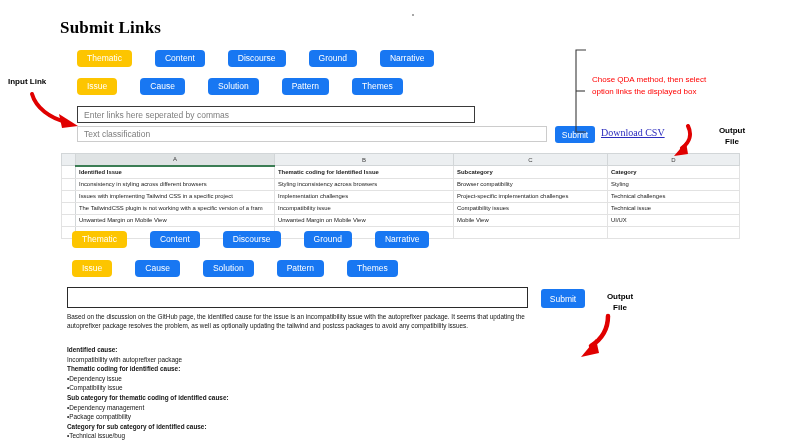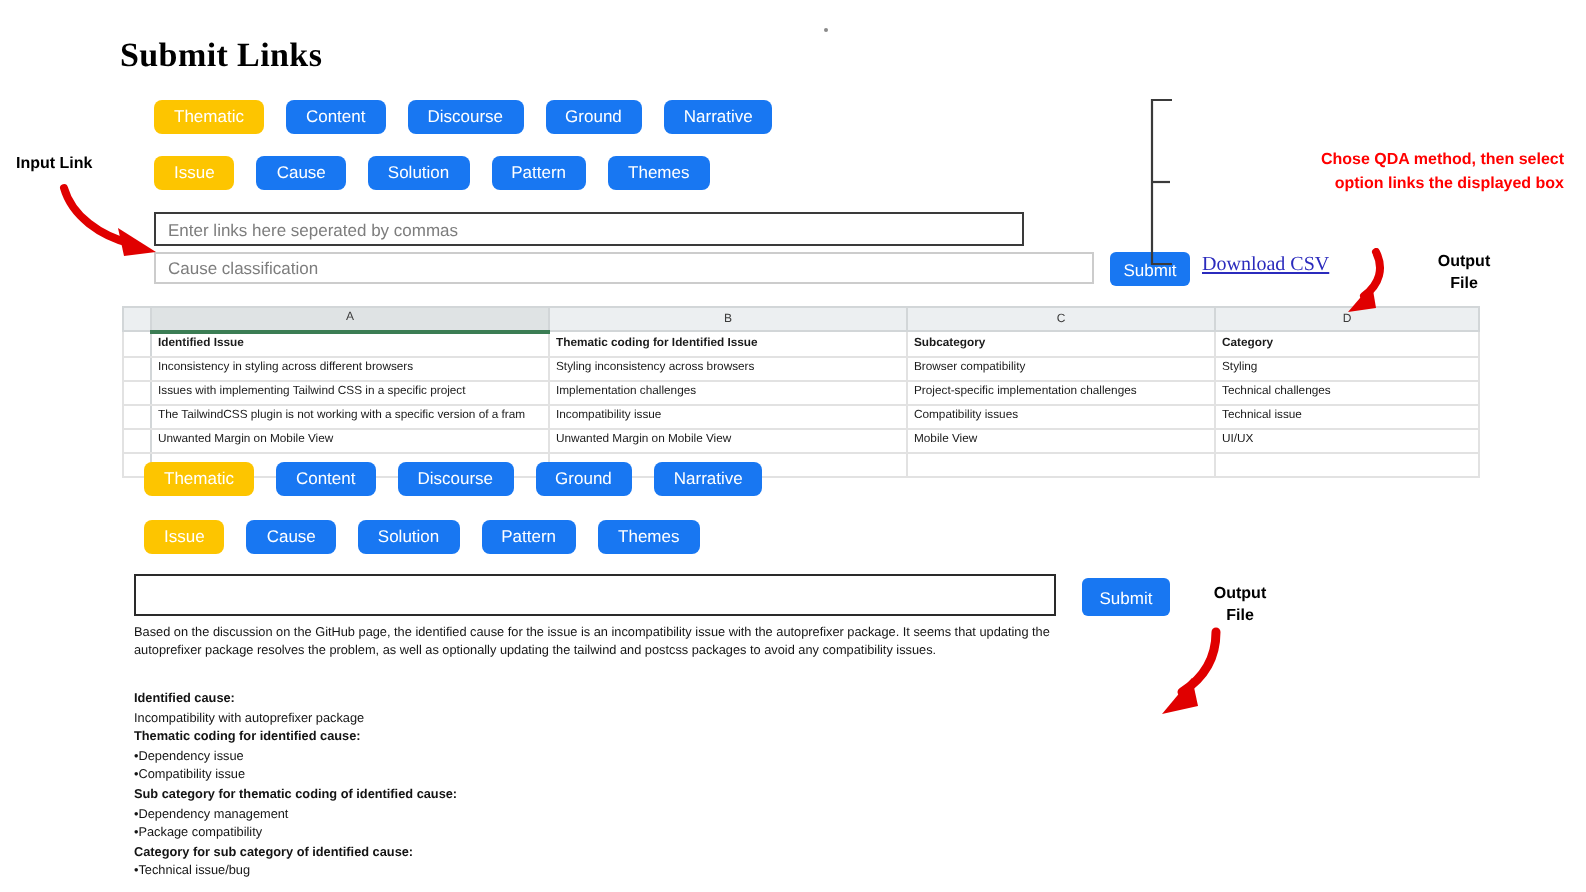--- a/index.html
+++ b/index.html
@@ -22,38 +22,38 @@
   }
 
   
   .btn-row{position:absolute;display:flex;}
   .pill{
     background:#1877f2;color:#ffffff;
     font-size:8.5px;line-height:1;
     border-radius:4px;
     display:flex;align-items:center;justify-content:center;
     height:17px;
-    margin-right:11px;
+    margin-right:23px;
     padding:0 10px;
     white-space:nowrap;
     border:none;
     cursor:pointer;
   }
   .pill.sel{background:#fdc500;color:#ffffff;}
 
   
   .field{
     position:absolute;
     box-sizing:border-box;
     background:#ffffff;
     font-size:8.5px;color:#7d7d7d;
     display:flex;align-items:center;
     padding-left:6px;
   }
-  #links-input{left:77px;top:106px;width:435px;height:17px;border:1.5px solid #3a3a3a;}
+  #links-input{left:77px;top:106px;width:398px;height:17px;border:1.5px solid #3a3a3a;}
   #class-input{left:77px;top:126px;width:470px;height:16px;border:1px solid #cccccc;}
 
   .submit-btn{
     position:absolute;background:#1877f2;color:#fff;
     font-size:8.5px;border:none;border-radius:3px;
     display:flex;align-items:center;justify-content:center;
     cursor:pointer;
   }
   #submit-top{left:555px;top:126px;width:40px;height:17px;}
   #submit-bottom{left:541px;top:289px;width:44px;height:19px;}
@@ -106,22 +106,22 @@
     font-size:6.4px;line-height:9.6px;color:#141414;
   }
   .outlist .b{font-weight:bold;}
 
   
   .anno{
     position:absolute;font-size:8px;font-weight:bold;color:#000;
     line-height:11px;
   }
   .anno-red{
-    position:absolute;color:#ff0000;font-size:8px;font-weight:bold;
-    text-align:right;line-height:11.5px;
+    position:absolute;color:#ff0000;font-size:8px;font-weight:normal;
+    text-align:left;line-height:11.5px;
   }
   .arrow{position:absolute;pointer-events:none;}
   .bracket{position:absolute;pointer-events:none;}
   .dot{position:absolute;left:412px;top:14px;width:2px;height:2px;background:#8a8a8a;border-radius:50%;}
 </style>
 </head>
 <body>
 
 <div class="stage">
 
@@ -139,21 +139,21 @@
 
   <div class="btn-row" id="row-top-2" style="left:77px;top:78px;">
       <div class="pill sel">Issue</div>
       <div class="pill">Cause</div>
       <div class="pill">Solution</div>
       <div class="pill">Pattern</div>
       <div class="pill">Themes</div>
     </div>
 
   <div class="field" id="links-input">Enter links here seperated by commas</div>
-  <div class="field" id="class-input">Cause classification</div>
+  <div class="field" id="class-input">Text classification</div>
 
   <div class="submit-btn" id="submit-top">Submit</div>
 
   <div class="csv-link">Download CSV</div>
 
   <table class="sheet">
     <thead>
       <tr id="sheet-colhdr">
           <th class="gutter-hdr" style="width: 7px;"></th>
           <th class="colhdr active" style="width: 192px;">A</th>

